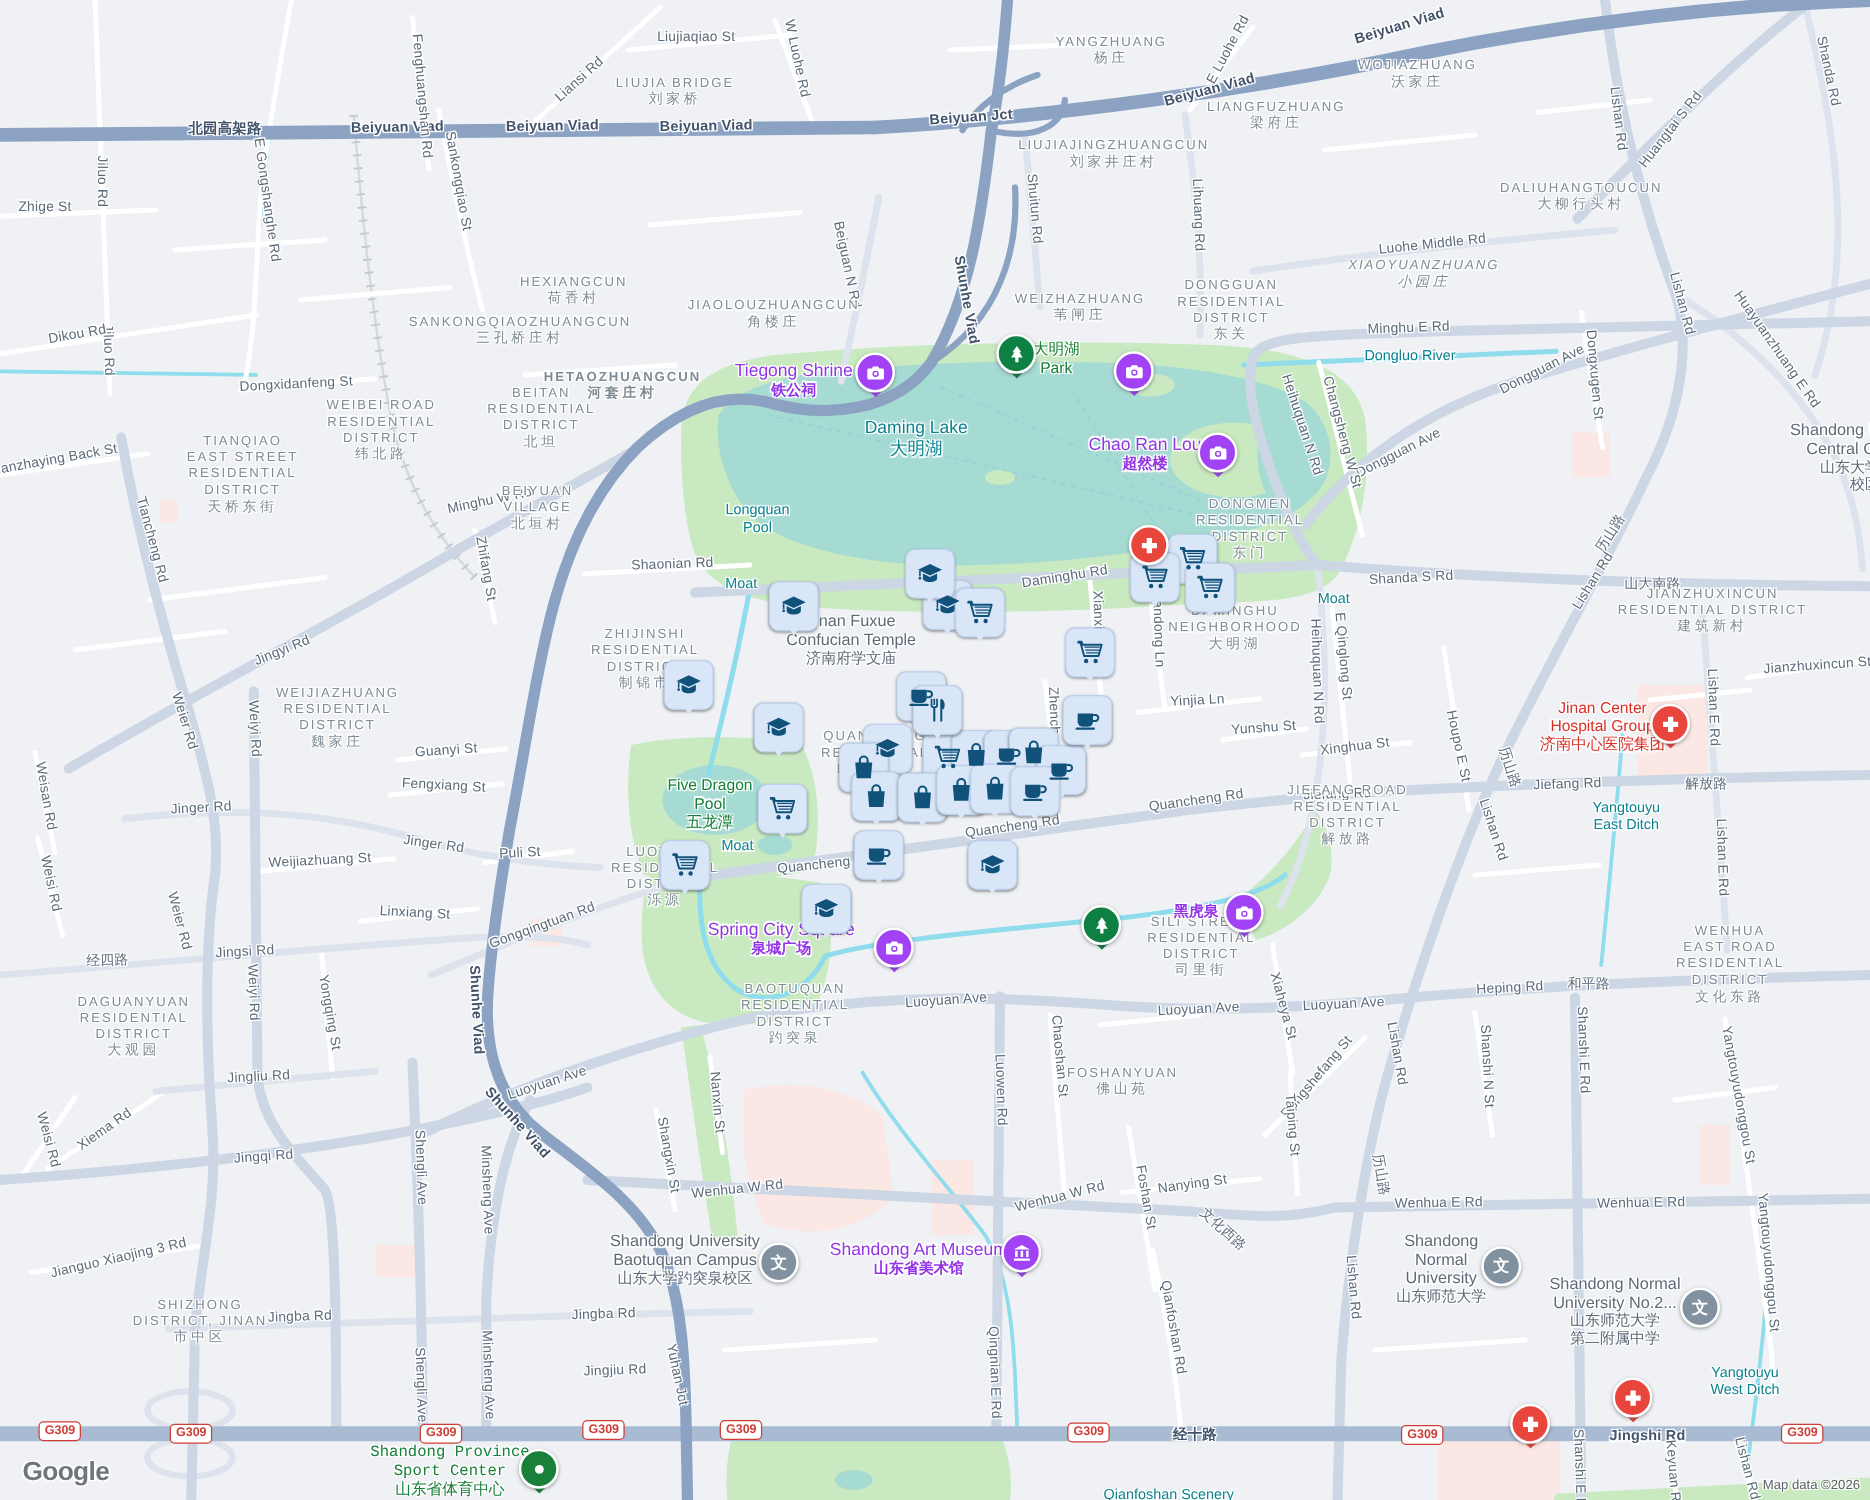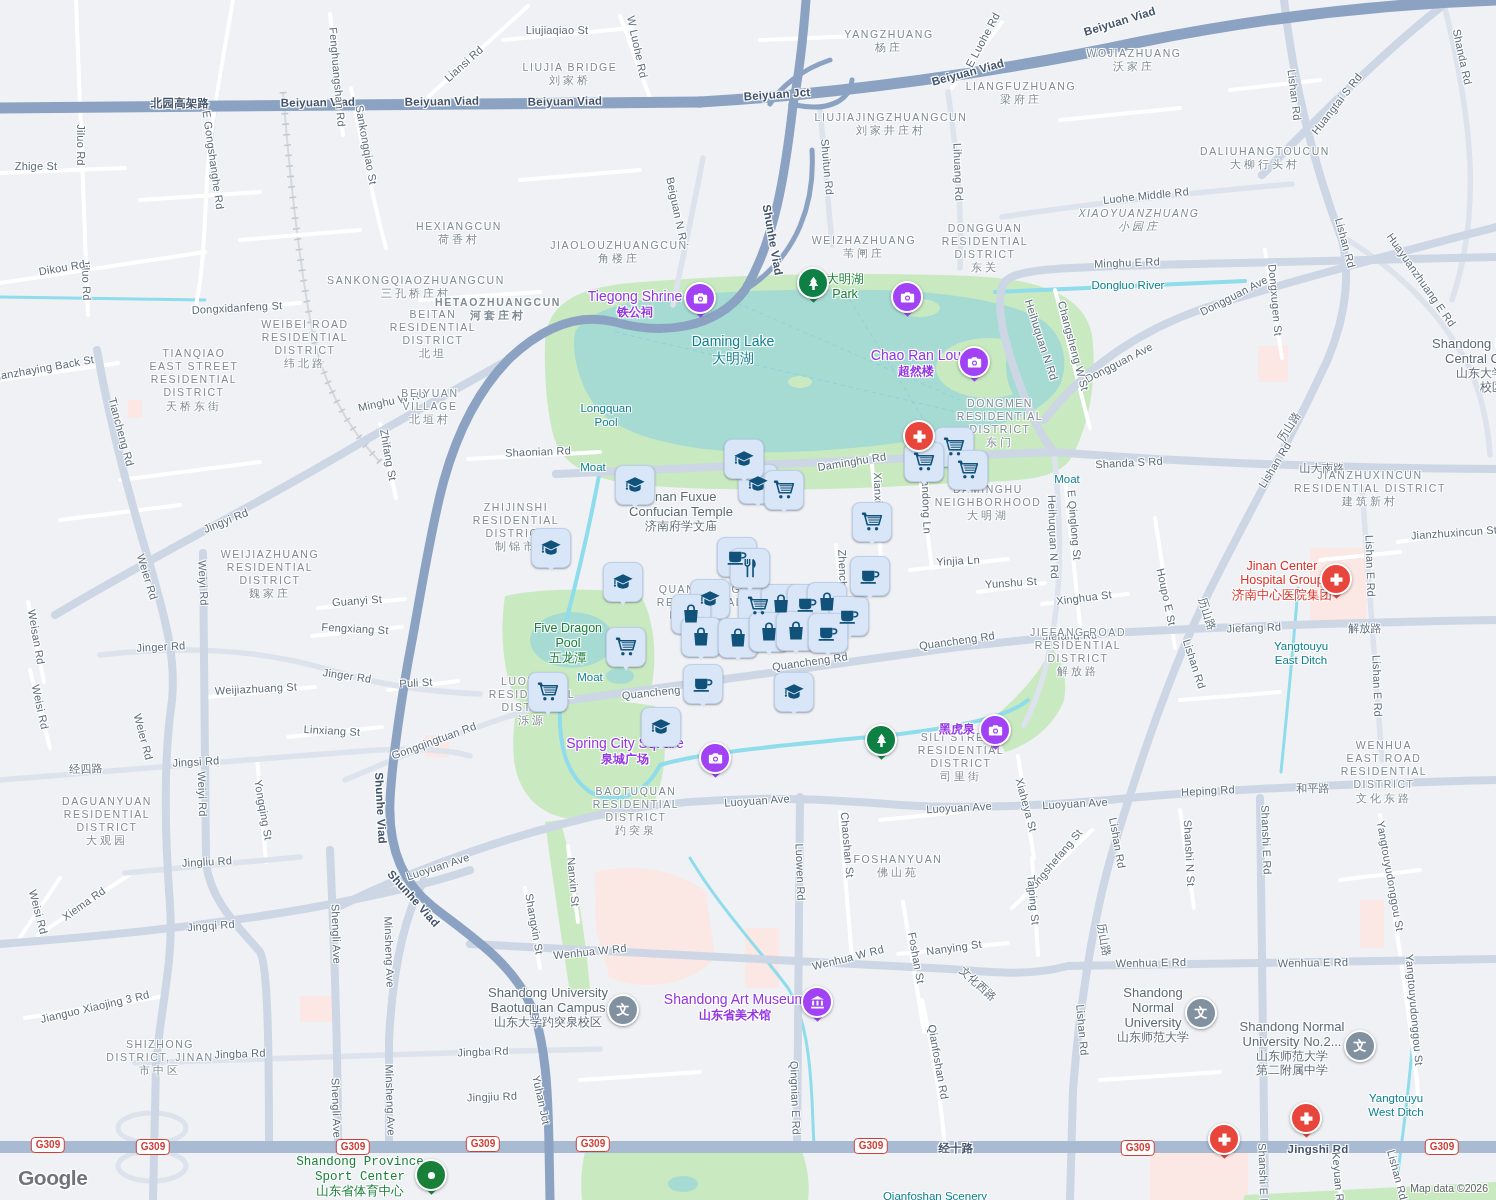--- a/index.html
+++ b/index.html
@@ -482,21 +482,21 @@
       </div>
       <div class="lbl road" style="left: 959px; top: 808px; transform: translate(-50%, -50%) rotate(-3deg);">
         <span>Luoyuan Ave</span>
       </div>
       <div class="lbl road" style="left: 1075px; top: 804px; transform: translate(-50%, -50%) rotate(-3deg);">
         <span>Luoyuan Ave</span>
       </div>
       <div class="lbl road" style="left: 1208px; top: 791px; transform: translate(-50%, -50%) rotate(-3deg);">
         <span>Heping Rd</span>
       </div>
-      <div class="lbl road" style="left: 1313px; top: 788px; transform: translate(-50%, -50%) rotate(0deg);">
+      <div class="lbl road" style="left: 1271px; top: 788px; transform: translate(-50%, -50%) rotate(0deg);">
         <span class="cn">和平路</span>
       </div>
       <div class="lbl road" style="left: 800px; top: 872px; transform: translate(-50%, -50%) rotate(88deg);">
         <span>Luowen Rd</span>
       </div>
       <div class="lbl road" style="left: 795px; top: 1098px; transform: translate(-50%, -50%) rotate(88deg);">
         <span>Qingnian E Rd</span>
       </div>
       <div class="lbl road" style="left: 847px; top: 845px; transform: translate(-50%, -50%) rotate(85deg);">
         <span>Chaoshan St</span>
@@ -668,21 +668,21 @@
       </div>
       <div class="lbl road" style="left: 1397px; top: 1175px; transform: translate(-50%, -50%) rotate(75deg);">
         <span>Lishan Rd</span>
       </div>
       <div class="lbl road" style="left: 1390px; top: 876px; transform: translate(-50%, -50%) rotate(80deg);">
         <span>Yangtouyudonggou St</span>
       </div>
       <div class="lbl road" style="left: 1414px; top: 1010px; transform: translate(-50%, -50%) rotate(85deg);">
         <span>Yangtouyudonggou St</span>
       </div>
-      <div class="lbl area" style="left: 540px; top: 74px; transform: translate(-50%, -50%) rotate(0deg); margin-left: 30px;">
+      <div class="lbl area" style="left: 540px; top: 74px; transform: translate(-50%, -50%) rotate(0deg);">
         <span>LIUJIA BRIDGE</span>
         <span class="cn">刘家桥</span>
       </div>
       <div class="lbl area" style="left: 889px; top: 41px; transform: translate(-50%, -50%) rotate(0deg);">
         <span>YANGZHUANG</span>
         <span class="cn">杨庄</span>
       </div>
       <div class="lbl area" style="left: 1134px; top: 60px; transform: translate(-50%, -50%) rotate(0deg);">
         <span>WOJIAZHUANG</span>
         <span class="cn">沃家庄</span>
@@ -692,21 +692,21 @@
         <span class="cn">梁府庄</span>
       </div>
       <div class="lbl area" style="left: 891px; top: 124px; transform: translate(-50%, -50%) rotate(0deg);">
         <span>LIUJIAJINGZHUANGCUN</span>
         <span class="cn">刘家井庄村</span>
       </div>
       <div class="lbl area" style="left: 459px; top: 233px; transform: translate(-50%, -50%) rotate(0deg);">
         <span>HEXIANGCUN</span>
         <span class="cn">荷香村</span>
       </div>
-      <div class="lbl area" style="left: 416px; top: 265px; transform: translate(-50%, -50%) rotate(0deg); margin-top: 22px;">
+      <div class="lbl area" style="left: 416px; top: 265px; transform: translate(-50%, -50%) rotate(0deg);">
         <span>SANKONGQIAOZHUANGCUN</span>
         <span class="cn">三孔桥庄村</span>
       </div>
       <div class="lbl area" style="left: 1265px; top: 158px; transform: translate(-50%, -50%) rotate(0deg);">
         <span>DALIUHANGTOUCUN</span>
         <span class="cn">大柳行头村</span>
       </div>
       <div class="lbl area" style="left: 1139px; top: 220px; transform: translate(-50%, -50%) rotate(0deg); font-style: italic;">
         <span>XIAOYUANZHUANG</span>
         <span class="cn">小园庄</span>

